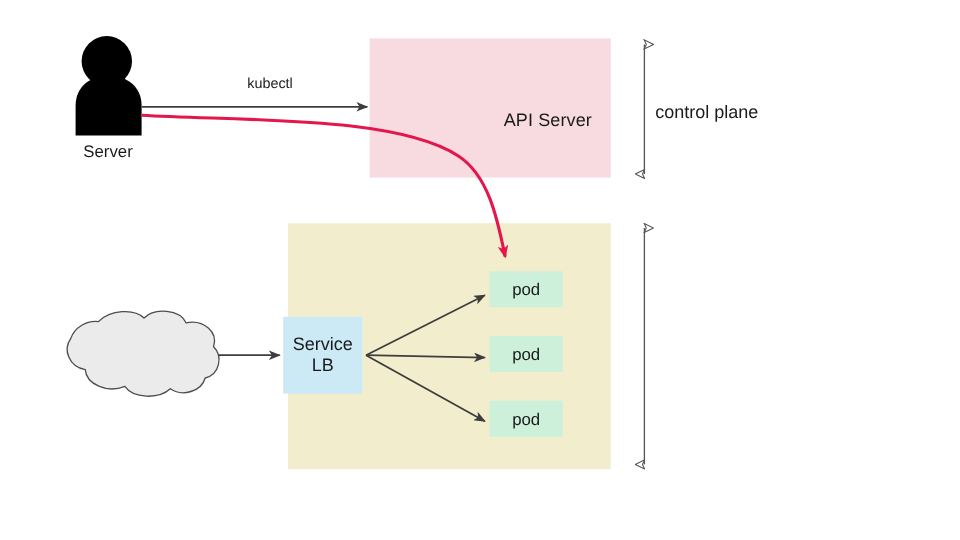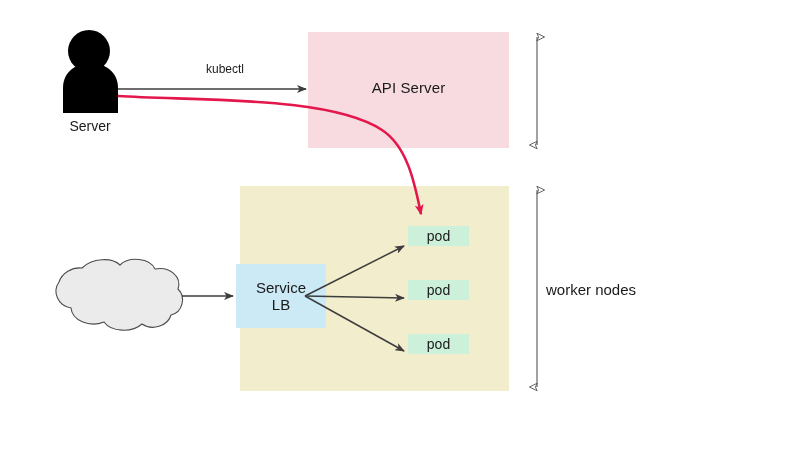--- a/index.html
+++ b/index.html
@@ -30,21 +30,22 @@
     letter-spacing: 0.1px;
   }
   #control-plane-zone {
     left: 308px;
     top: 32px;
     width: 201px;
     height: 116px;
     background: #f7dbe1;
   }
   #control-plane-zone .zone-label {
-    top: 47px;
+    top: 60px;
+    margin-left: 48px;
   }
   #worker-zone {
     left: 240px;
     top: 186px;
     width: 269px;
     height: 205px;
     background: #f2eecd;
   }
   .node-box {
     position: absolute;
@@ -52,31 +53,31 @@
     display: flex;
     align-items: center;
     justify-content: center;
     font-size: 14px;
     color: #1a1a1a;
     line-height: 1.15;
     text-align: center;
   }
   .pod {
     width: 61px;
-    height: 20px;
+    height: 30px;
     background: #cdf0da;
     left: 408px;
   }
   #pod-1 { top: 226px; }
   #pod-2 { top: 280px; }
   #pod-3 { top: 334px; }
   #service-lb {
     left: 236px;
     top: 264px;
-    width: 90px;
+    width: 66px;
     height: 64px;
     background: #cbeaf5;
     flex-direction: column;
     font-size: 15px;
   }
   #internet-label {
     position: absolute;
     left: 55px;
     top: 286px;
     width: 124px;
@@ -142,21 +143,21 @@
   </div>
 
   <div class="node-box" id="service-lb">
     <span>Service</span>
     <span>LB</span>
   </div>
 
   <div id="internet-label">internet</div>
   <div id="mallory-label">Server</div>
   <div id="kubectl-label">kubectl</div>
-  <div class="bracket-label" id="worker-nodes-bracket-label">worker nodes</div>
+  <div class="bracket-label" id="control-plane-bracket-label">control plane</div>
 
   <svg class="overlay" viewBox="0 0 800 450">
     <defs>
       <marker id="arrow-dark" markerWidth="10" markerHeight="8" refX="9" refY="4" orient="auto" markerUnits="userSpaceOnUse">
         <path d="M0,0 L10,4 L0,8 L2.6,4 Z" fill="#3d3d3d"></path>
       </marker>
       <marker id="arrow-red" markerWidth="11" markerHeight="9" refX="9.5" refY="4.5" orient="auto" markerUnits="userSpaceOnUse">
         <path d="M0,0 L11,4.5 L0,9 L2.8,4.5 Z" fill="#e3174c"></path>
       </marker>
       <marker id="bracket-up" markerWidth="9" markerHeight="9" refX="4.5" refY="8.2" orient="auto" markerUnits="userSpaceOnUse">

